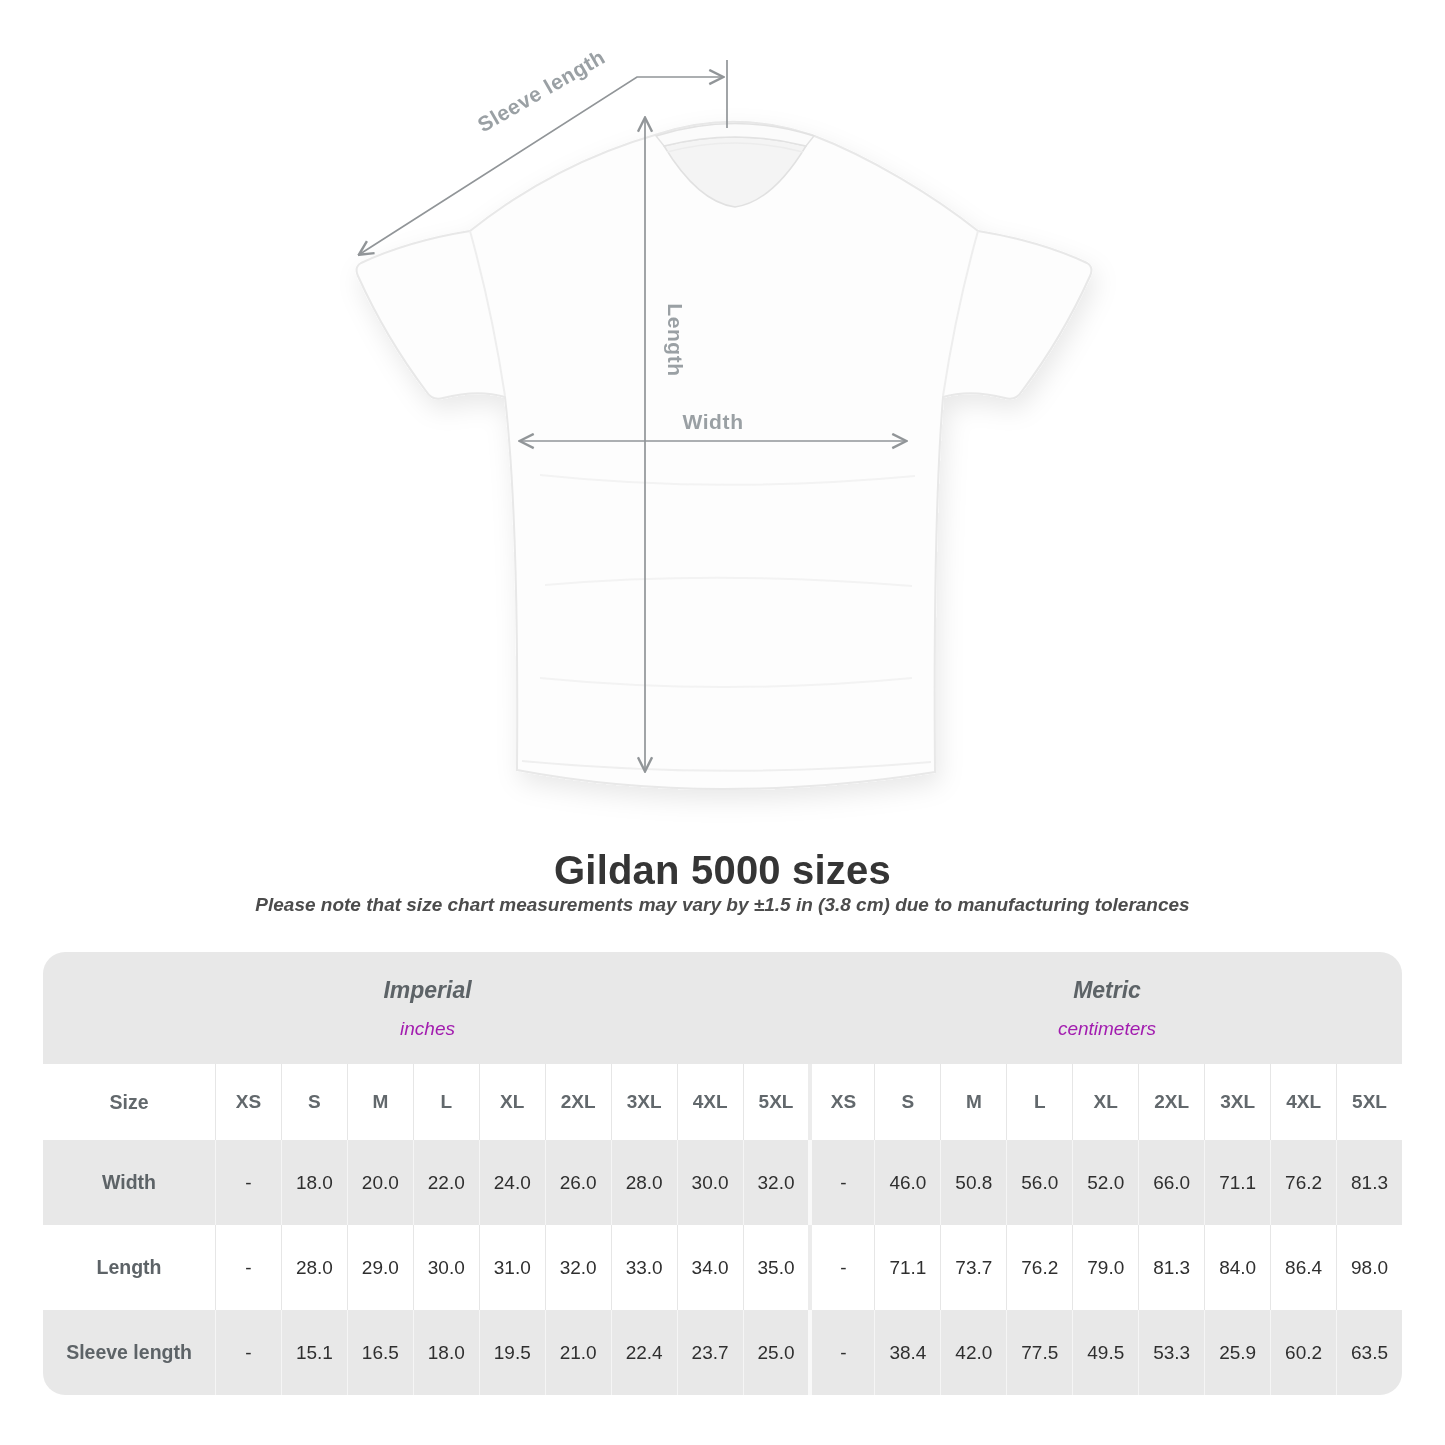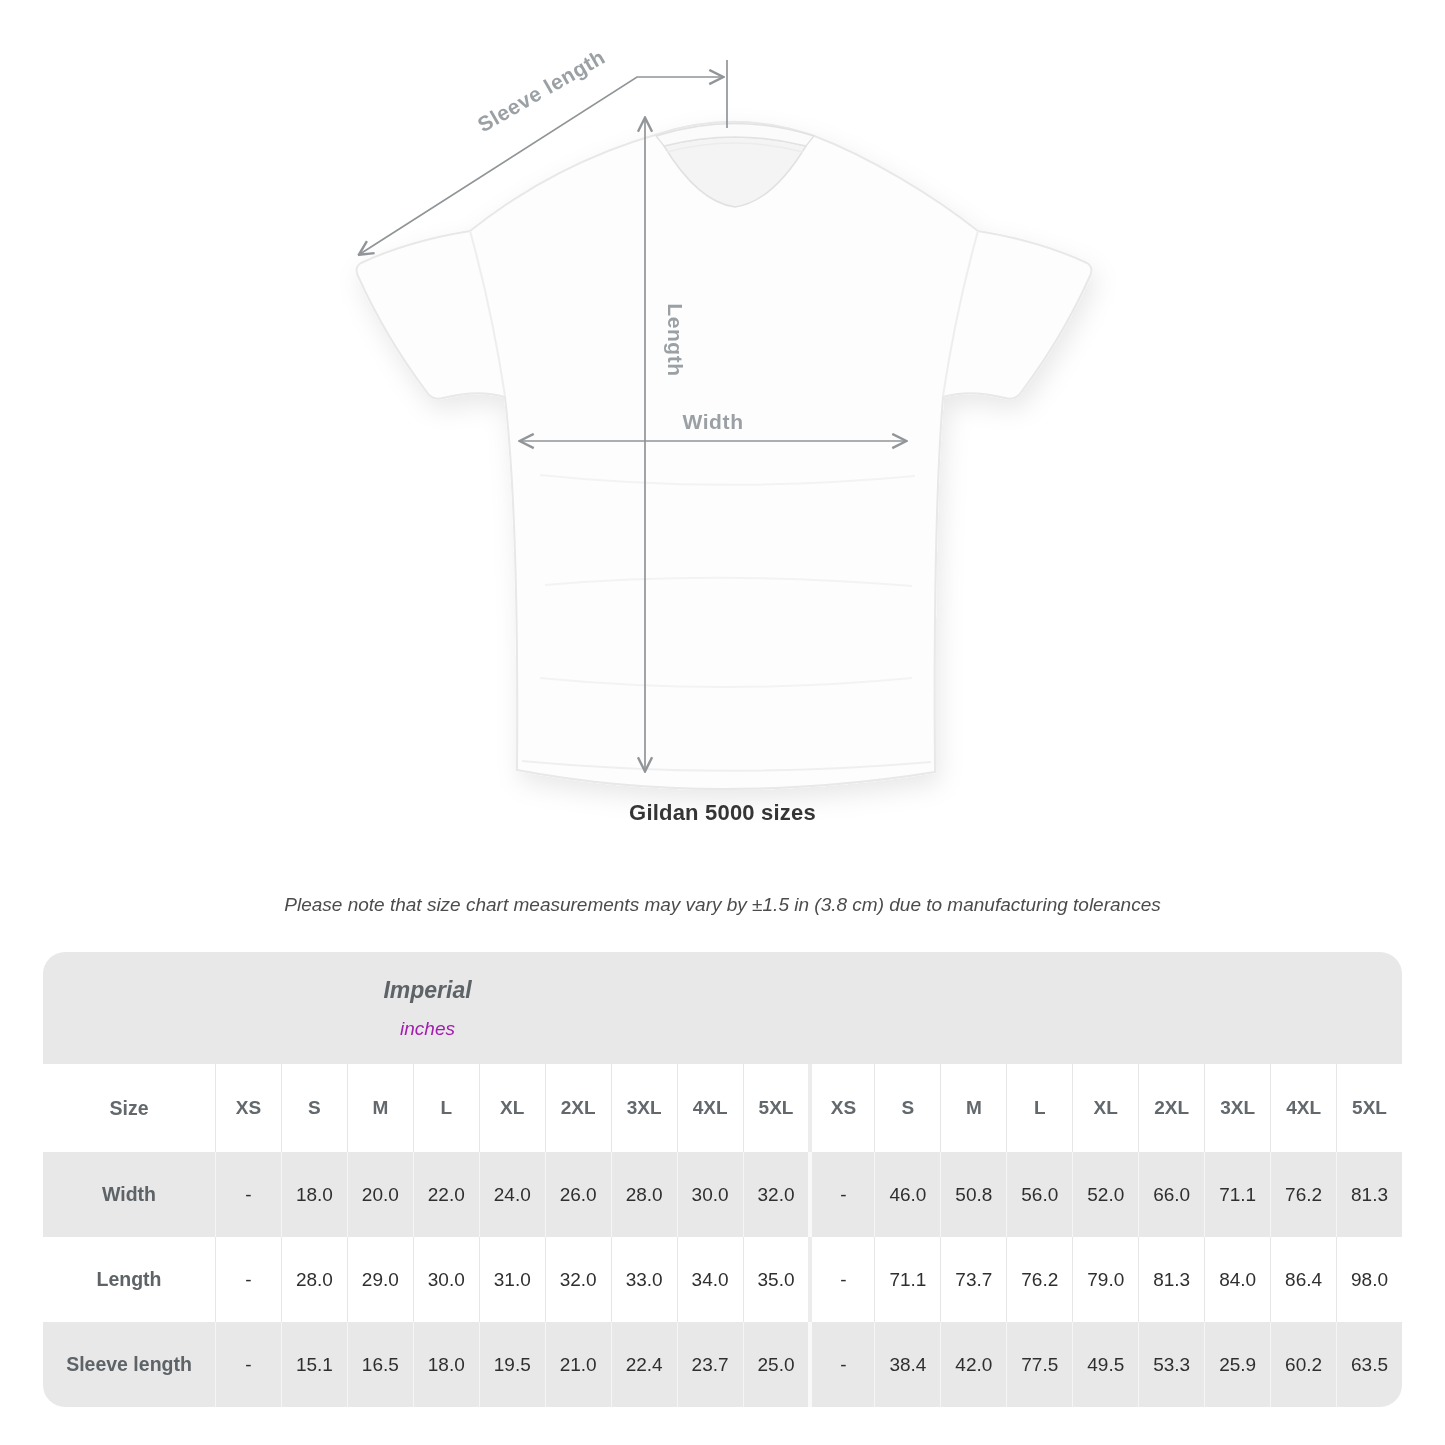--- a/index.html
+++ b/index.html
@@ -13,29 +13,29 @@
   }
   .diagram-svg { position:absolute; top:0; left:0; }
   .ann-label {
     font-family: "Liberation Sans", sans-serif;
     font-weight: bold;
     font-size: 21px;
     fill: #9aa0a4;
     letter-spacing: 0.6px;
   }
   .page-title {
-    position:absolute; top:800px; left:0; width:100%;
+    position:absolute; top:848px; left:0; width:100%;
     text-align:center; margin:0;
-    font-size:22px; font-weight:bold; color:#353535;
+    font-size:40px; font-weight:bold; color:#353535;
     letter-spacing:0.2px;
   }
   .page-subtitle {
     position:absolute; top:894px; left:0; width:100%;
     text-align:center; margin:0;
-    font-style:italic; font-size:19px; color:#4c4c4c;
+    font-style:italic; font-size:19px; color:#4c4c4c;font-weight:bold;
   }
   .size-table {
     position:absolute; top:952px; left:43px;
     width:1359px;
     border-radius:22px;
     overflow:hidden;
   }
   .units-band {
     display:grid;
     grid-template-columns: 769fr 590fr;
@@ -49,21 +49,21 @@
   }
   .unit-name { font-size:23px; font-weight:bold; font-style:italic; color:#5d6367; }
   .unit-sub  { font-size:19px; font-style:italic; color:#a21caf; }
   .trow {
     display:grid;
     grid-template-columns: 172px repeat(18, 1fr);
     height:85px;
   }
   .trow.white { background:#ffffff; --sep:#e6e6e6; --sepw:#ececec; }
   .trow.gray  { background:#e8e8e8; --sep:#f5f5f5; --sepw:#f9f9f9; }
-  .size-row { height:88px; }
+  .size-row { height:76px; }
   .cell {
     display:flex; align-items:center; justify-content:center;
     border-left:1px solid var(--sep);
     font-size:19px; color:#2f2f2f;
     white-space:nowrap;
   }
   .cell:first-child { border-left:none; }
   .label-cell { font-weight:bold; color:#5d6367; font-size:19.5px; }
   .size-row .cell { font-weight:bold; color:#62686c; }
   .metric-start { border-left-width:4px; border-left-color:var(--sepw); }
@@ -129,20 +129,24 @@
   </svg>
 
   <h1 class="page-title">Gildan 5000 sizes</h1>
   <p class="page-subtitle">Please note that size chart measurements may vary by ±1.5 in (3.8 cm) due to manufacturing tolerances</p>
 
   <div class="size-table">
     <div class="units-band">
       <div class="unit-group">
         <div class="unit-name">Imperial</div>
         <div class="unit-sub">inches</div>
+      </div>
+      <div class="unit-group">
+        <div class="unit-name">Metric</div>
+        <div class="unit-sub">centimeters</div>
       </div>
     </div>
 
     <div class="trow white size-row">
       <div class="cell label-cell">Size</div>
 
     <div class="cell">XS</div>
         <div class="cell">S</div>
         <div class="cell">M</div>
         <div class="cell">L</div>

